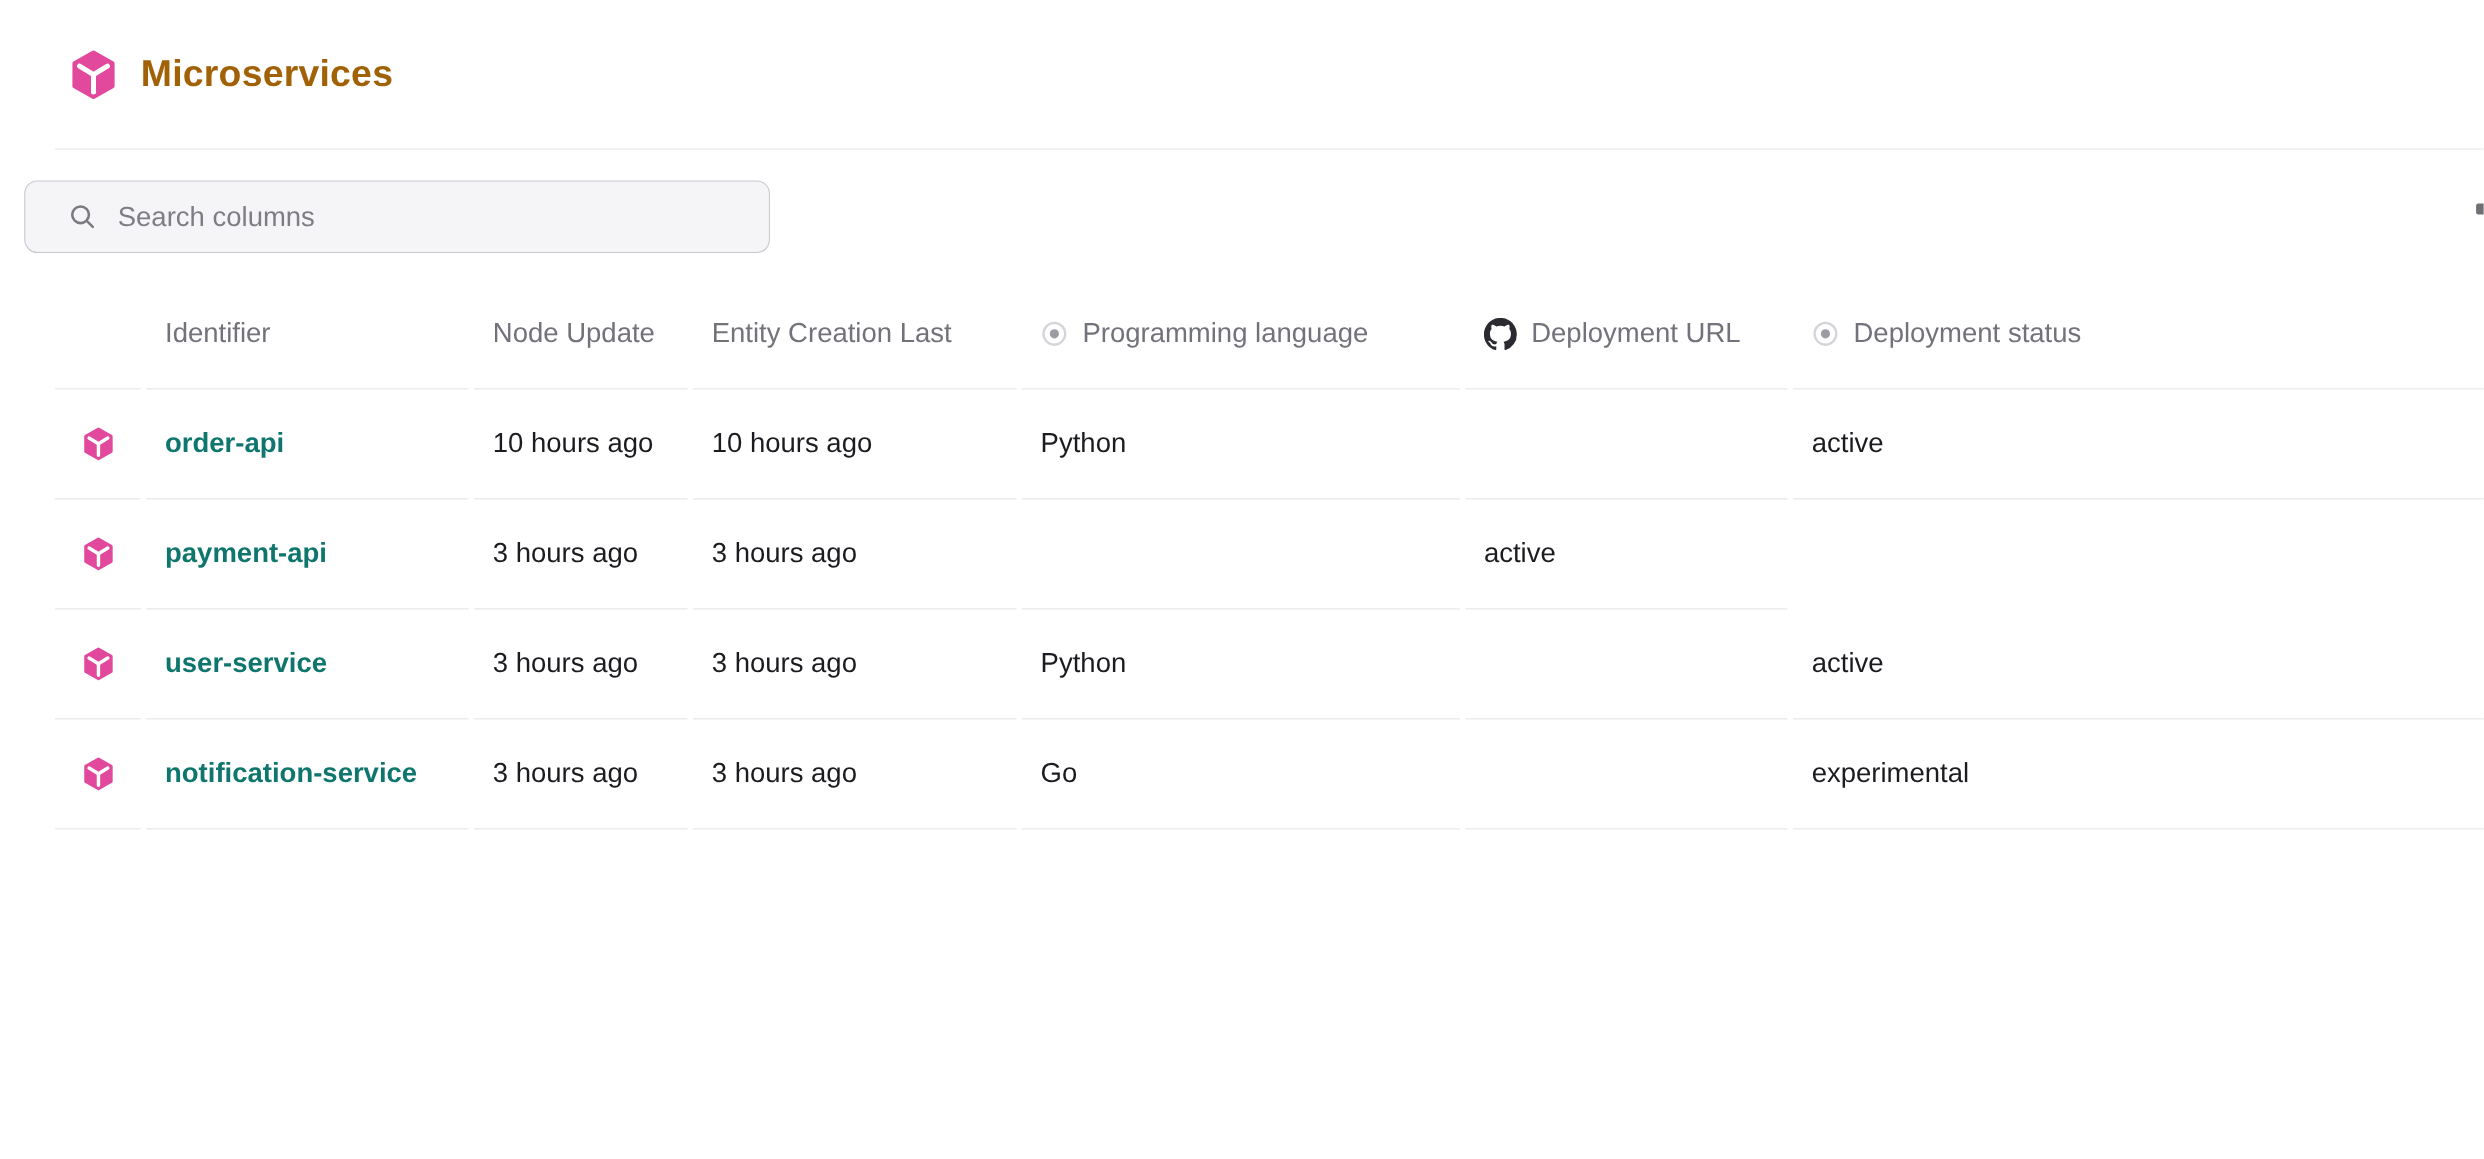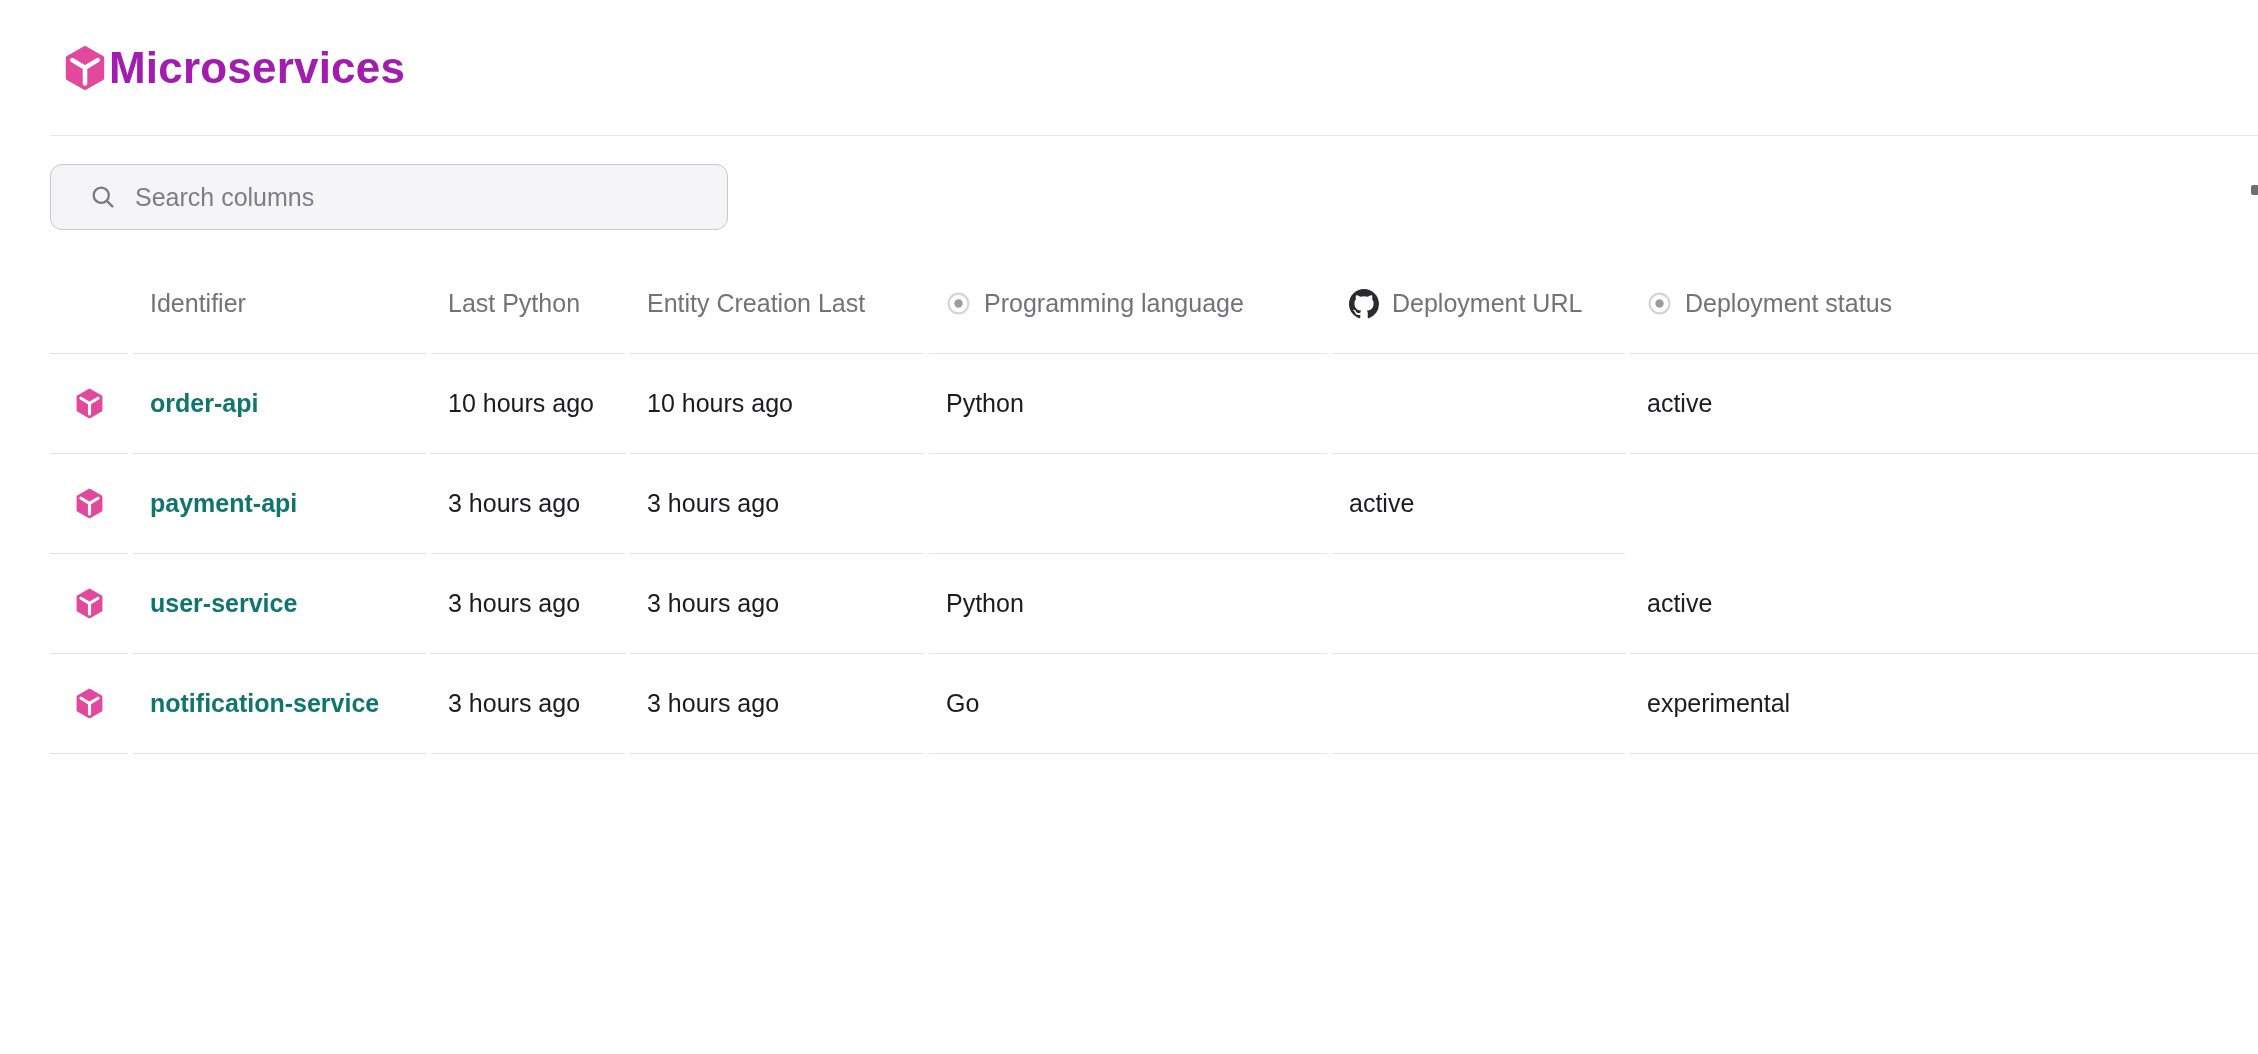--- a/index.html
+++ b/index.html
@@ -13,30 +13,30 @@
   }
 
   
   .page-header {
     height: 135px;
     display: flex; align-items: center;
     padding-left: 62px;
   }
   .page-header .brand-icon { width: 46px; height: 48px; display: inline-flex; }
   .page-title {
-    font-size: 44px; font-weight: 700; letter-spacing: 0.2px;
-    margin-left: 1px; color: #a21caf;
+    font-size: 34px; font-weight: 700; letter-spacing: 0.2px;
+    margin-left: 20px; color: #a16207;
   }
   .header-divider {
     height: 0; border-top: 1px solid #e8e8ea;
     margin-left: 50px;
   }
 
   
-  .toolbar { position: relative; margin: 28px 0 0 50px; height: 67px; }
+  .toolbar { position: relative; margin: 28px 0 0 22px; height: 67px; }
   .search-box {
     width: 678px; height: 66px;
     background: #f5f5f7;
     border: 1.5px solid #c9c9cf;
     border-radius: 12px;
     display: flex; align-items: center;
     padding-left: 38px;
   }
   .search-box .search-icon { display: inline-flex; flex: 0 0 auto; }
   .search-box input {
@@ -106,21 +106,21 @@
 
 <div class="table">
   <div class="trow thead" id="thead">
       <div class="cell c-icon">
         <span></span>
       </div>
       <div class="cell">
         <span>Identifier</span>
       </div>
       <div class="cell">
-        <span>Last Python</span>
+        <span>Node Update</span>
       </div>
       <div class="cell">
         <span>Entity Creation Last</span>
       </div>
       <div class="cell">
         <span class="hicon">
           <svg viewBox="0 0 24 24" width="25" height="25">
             <circle cx="12" cy="12" r="9.5" fill="#ffffff" stroke="#d4d4d9" stroke-width="2"></circle>
             <circle cx="12" cy="12" r="4" fill="#9b9ba3"></circle>
           </svg>

